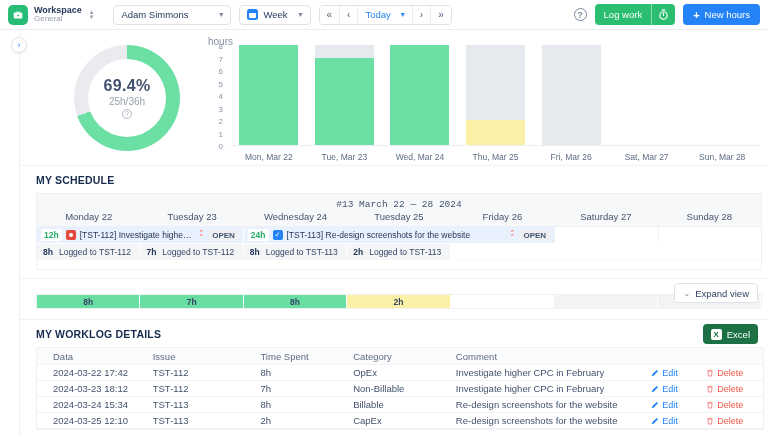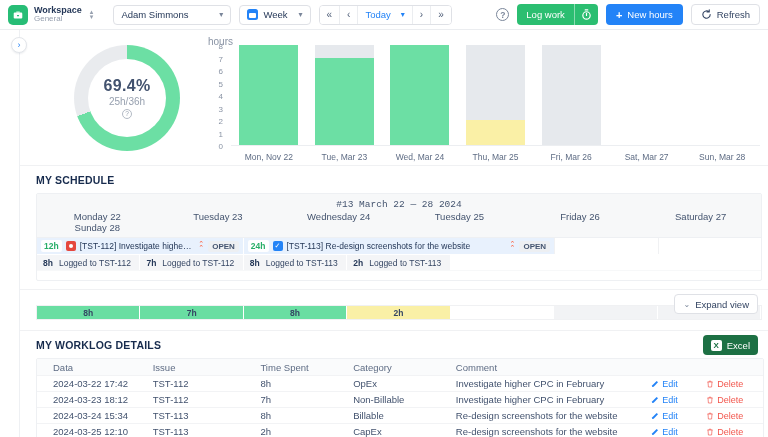--- a/index.html
+++ b/index.html
@@ -60,21 +60,21 @@
   .bstack { position:absolute; left:11%; right:11%; bottom:0; display:flex; flex-direction:column-reverse; }
   .chart-xlabels { position:absolute; left:26px; right:0; top:116px; display:grid; grid-template-columns:repeat(7,1fr); }
   .chart-xlabels span { text-align:center; font-size:8.5px; color:#5e6c84; }
 
   
   .section-title { font-size:10.5px; font-weight:bold; color:#172b4d; letter-spacing:.2px; }
   .sec-sched { border-top:1px solid #f0f1f3; padding:8px 10px 0 16px; }
   .sched-table { margin-top:7px; border:1px solid #eef0f3; border-radius:2px; width:726px; }
   .sched-head { background:#f7f8f9; border-bottom:1px solid #eef0f3; padding-top:3px; }
   .sched-week { text-align:center; font-size:9.5px; color:#44546f; padding:2px 0 1px;font-family:Liberation Mono, monospace; }
-  .sched-days { display:grid; grid-template-columns:repeat(6,1fr); padding-bottom:4px; }
+  .sched-days { display:grid; grid-template-columns:repeat(7,1fr); padding-bottom:4px; }
   .sched-days span { text-align:center; font-size:9.5px; color:#44546f; }
   .sched-row-tasks { display:grid; grid-template-columns:repeat(7,1fr); height:16px; }
   .task-bar { background:#e8f1fd; display:flex; align-items:center; gap:4px; padding:0 4px; overflow:hidden; white-space:nowrap; }
   .task-bar.b1 { grid-column:1/3; margin-right:1px; }
   .task-bar.b2 { grid-column:3/6; }
   .hours-badge { background:rgba(255,255,255,.92); color:#27ae67; font-size:8.5px; font-weight:bold; padding:1px 3px; border-radius:2px; }
   .issue-ico { width:10px; height:10px; border-radius:2px; flex:0 0 auto; display:flex; align-items:center; justify-content:center; }
   .issue-ico.bug { background:#e5483f; }
   .issue-ico.bug:after { content:""; width:4px; height:4px; border-radius:50%; background:#fff; }
   .issue-ico.task { background:#2383f7; color:#fff; font-size:7px; }
@@ -163,28 +163,20 @@
           <svg viewBox="0 0 12 12" width="11" height="11">
               <circle cx="6" cy="7" r="4" fill="none" stroke="#fff" stroke-width="1.3"></circle>
               <path d="M6 7V4.8M4.6 1h2.8" stroke="#fff" stroke-width="1.3" stroke-linecap="round"></path>
             </svg>
         </span>
       </div>
       <div class="btn btn-newtask">
         <span class="plus">+</span>
         <span>New hours</span>
       </div>
-      <div class="btn btn-refresh">
-        <span>
-          <svg viewBox="0 0 12 12" width="11" height="11">
-              <path d="M10 6a4 4 0 1 1-1.2-2.8M9 .8v2.4H6.6" fill="none" stroke="#344563" stroke-width="1.2" stroke-linecap="round" stroke-linejoin="round"></path>
-            </svg>
-        </span>
-        <span>Refresh</span>
-      </div>
     </div>
   </div>
 
   <div class="left-rail"></div>
   <div class="rail-toggle">›</div>
 
   <div class="main">
 
     <div class="summary">
       <div class="donut-wrap">
@@ -238,21 +230,21 @@
               </div>
             </div>
             <div class="bcol">
               <div class="bstack"></div>
             </div>
             <div class="bcol">
               <div class="bstack"></div>
             </div>
           </div>
         <div class="chart-xlabels" id="xlabels">
-            <span>Mon, Nov 22</span>
+            <span>Mon, Mar 22</span>
             <span>Tue, Mar 23</span>
             <span>Wed, Mar 24</span>
             <span>Thu, Mar 25</span>
             <span>Fri, Mar 26</span>
             <span>Sat, Mar 27</span>
             <span>Sun, Mar 28</span>
           </div>
       </div>
     </div>
 

